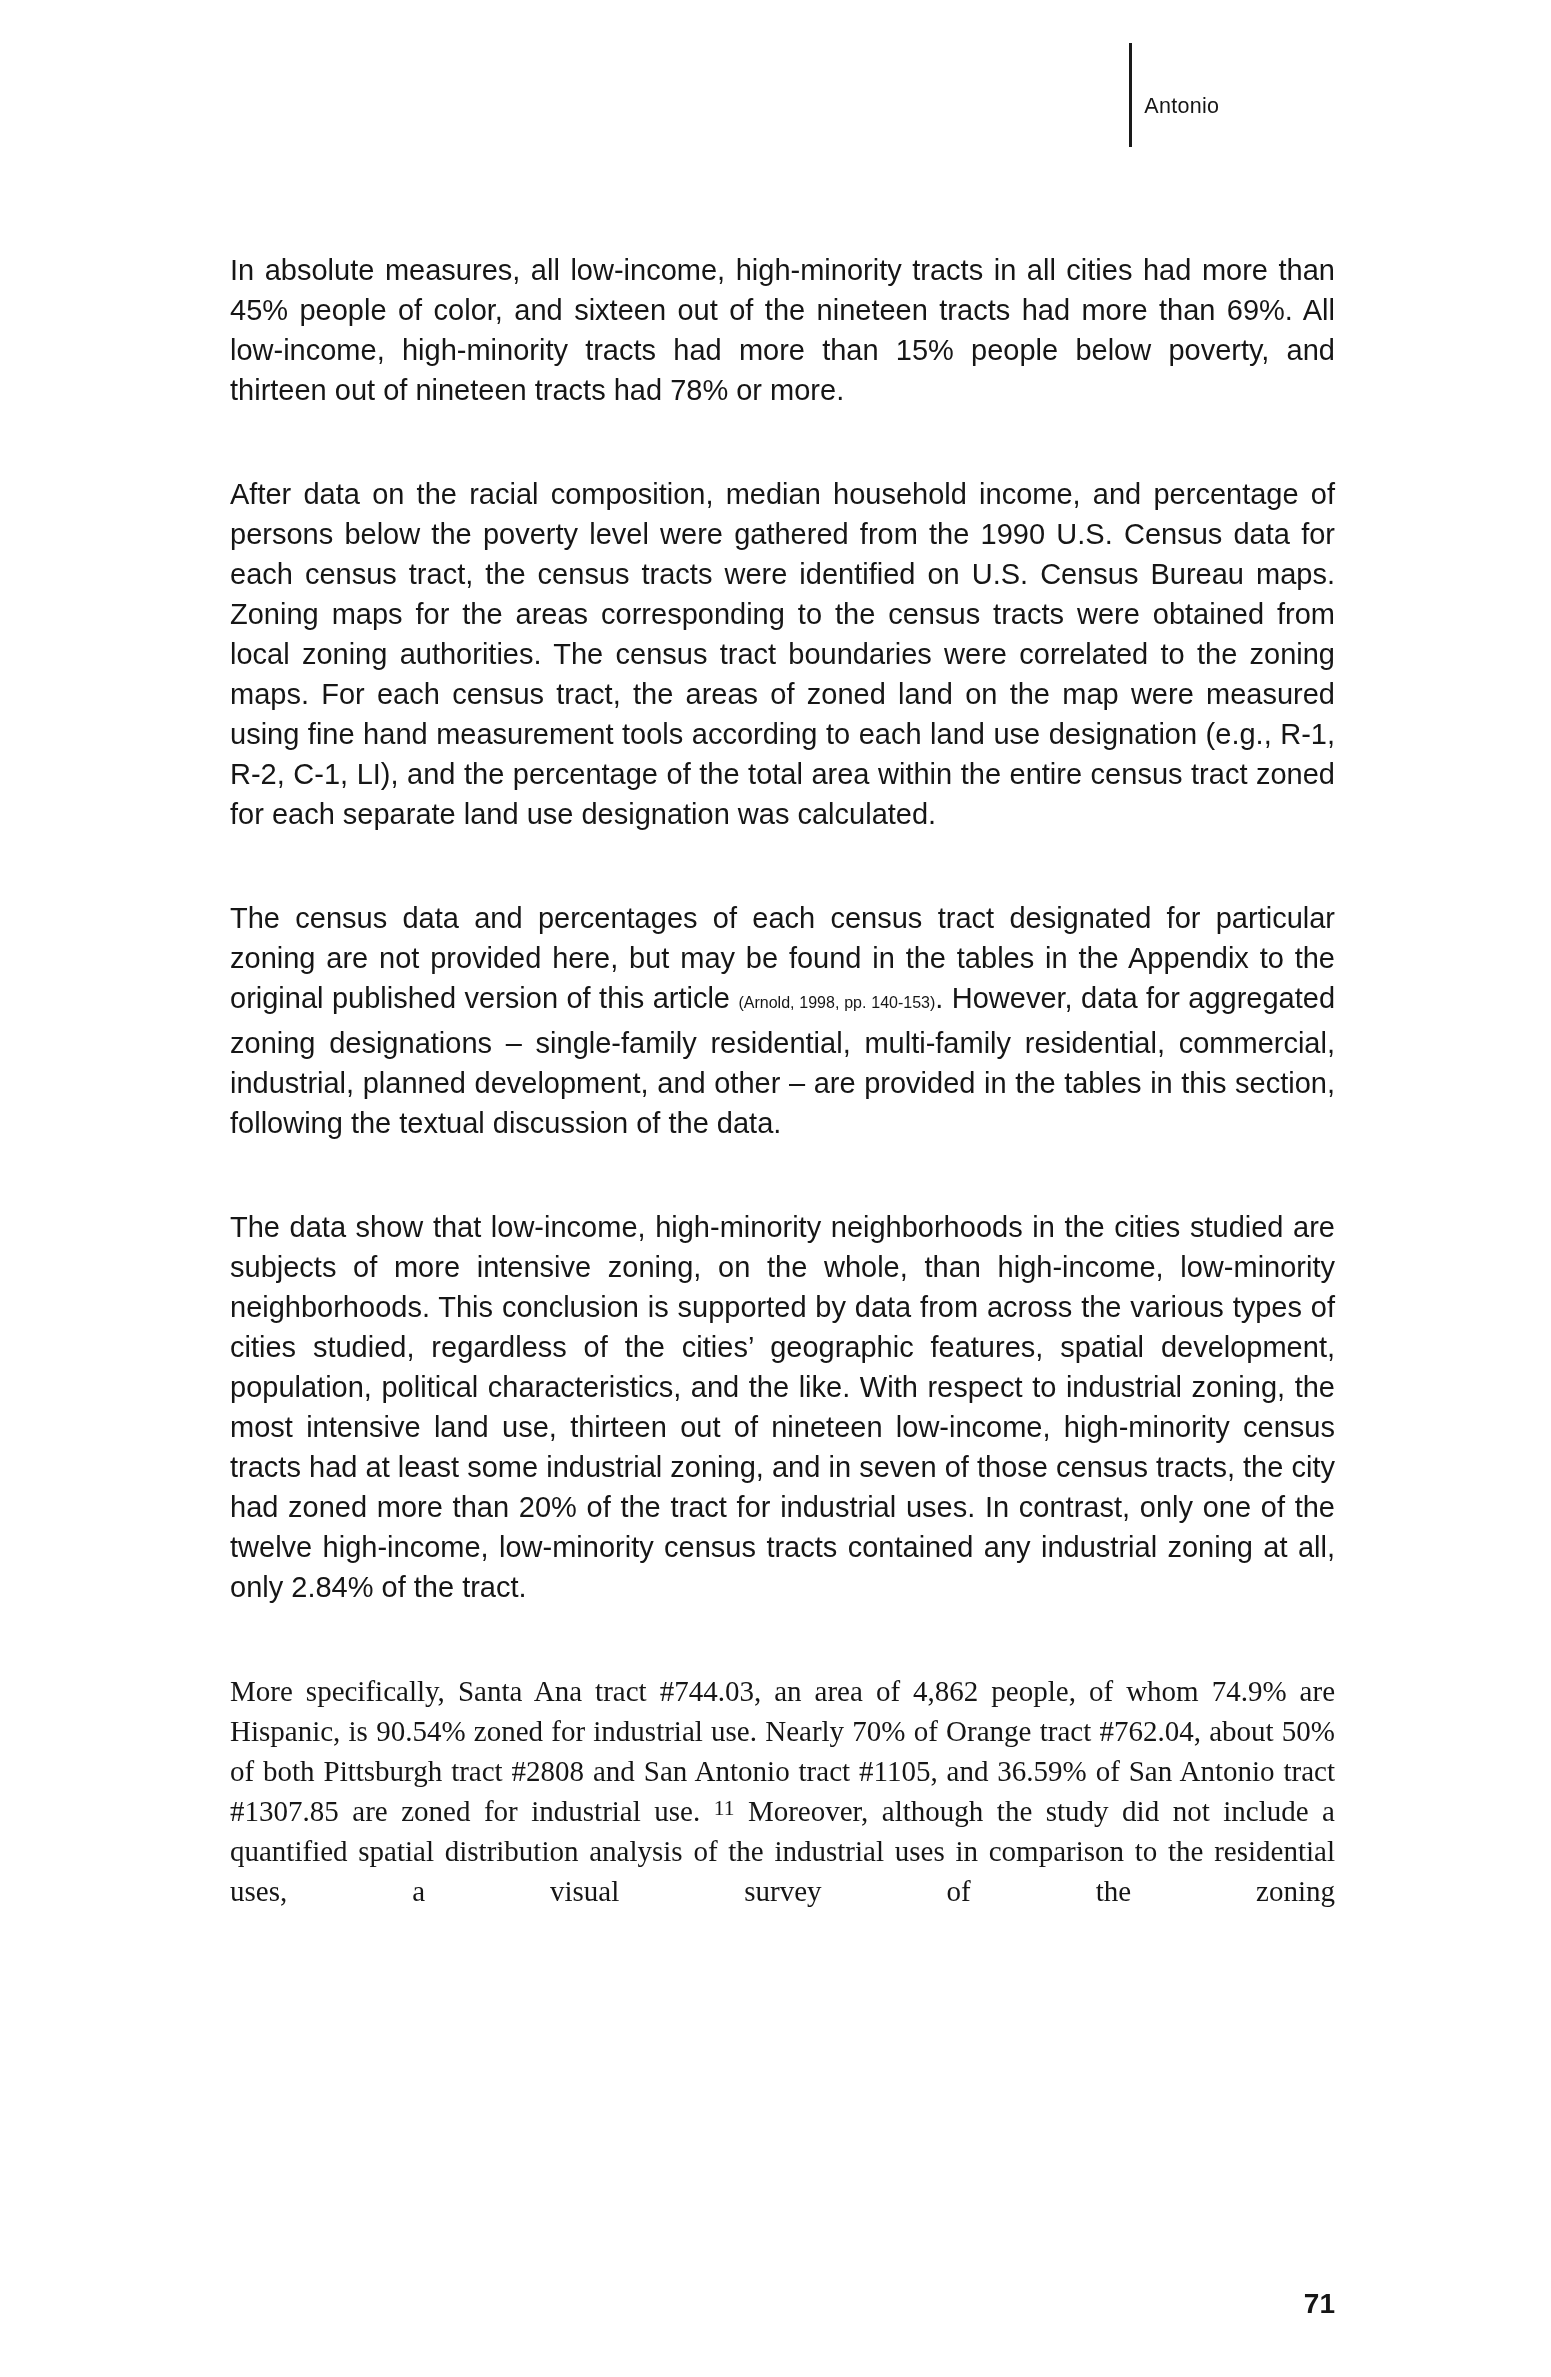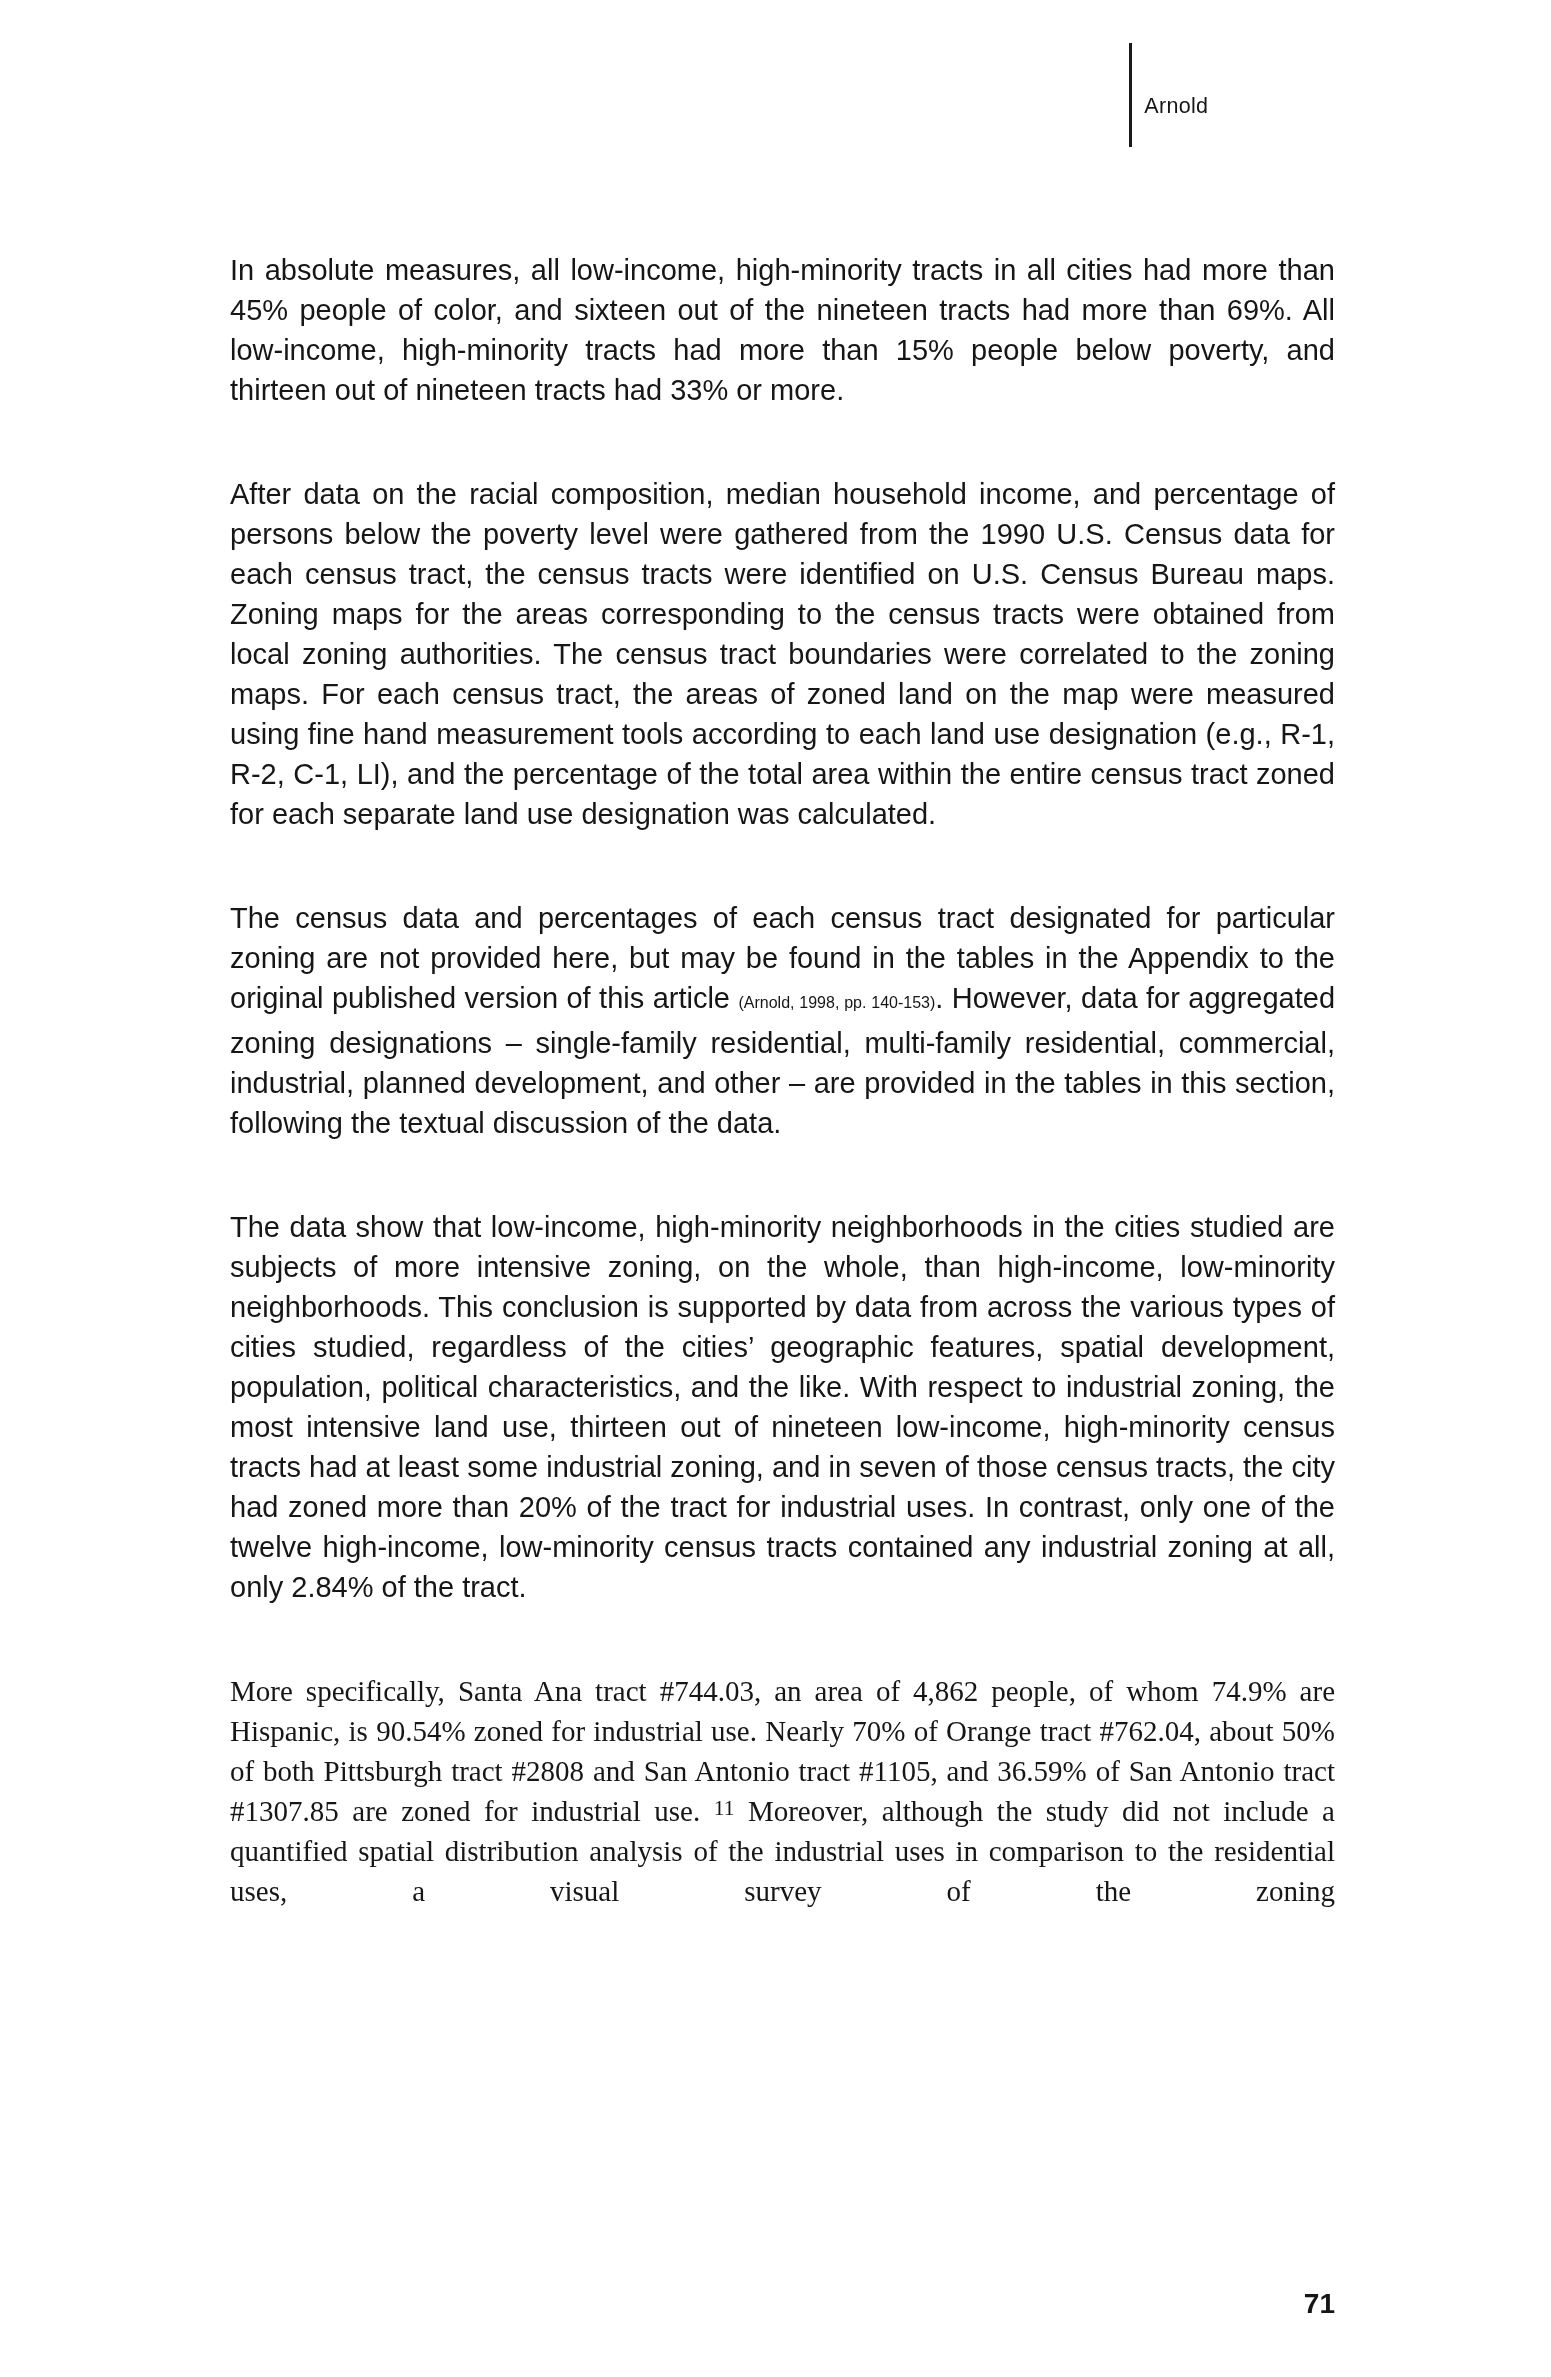--- a/index.html
+++ b/index.html
@@ -84,26 +84,26 @@
     text-align: right;
   }
 </style>
 </head>
 <body>
 
 <div class="page">
 
   <div class="running-header">
     <span class="header-rule"></span>
-    <span class="header-author">Arnold</span>
+    <span class="header-author">Antonio</span>
   </div>
 
   <div class="content">
 
-    <p>In absolute measures, all low-income, high-minority tracts in all cities had more than 45% people of color, and sixteen out of the nineteen tracts had more than 69%. All low-income, high-minority tracts had more than 15% people below poverty, and thirteen out of nineteen tracts had 33% or more.</p>
+    <p>In absolute measures, all low-income, high-minority tracts in all cities had more than 45% people of color, and sixteen out of the nineteen tracts had more than 69%. All low-income, high-minority tracts had more than 15% people below poverty, and thirteen out of nineteen tracts had 78% or more.</p>
 
     <p>After data on the racial composition, median household income, and percentage of persons below the poverty level were gathered from the 1990 U.S. Census data for each census tract, the census tracts were identified on U.S. Census Bureau maps. Zoning maps for the areas corresponding to the census tracts were obtained from local zoning authorities. The census tract boundaries were correlated to the zoning maps. For each census tract, the areas of zoned land on the map were measured using fine hand measurement tools according to each land use designation (e.g., R-1, R-2, C-1, LI), and the percentage of the total area within the entire census tract zoned for each separate land use designation was calculated.</p>
 
 
     <p><span>The census data and percentages of each census tract designated for particular zoning are not provided here, but may be found in the tables in the Appendix to the original published version of this article </span><span class="small-cite">(Arnold, 1998, pp. 140-153)</span><span>. However, data for aggregated zoning designations – single-family residential, multi-family residential, commercial, industrial, planned development, and other – are provided in the tables in this section, following the textual discussion of the data.</span></p>
 
     <p>The data show that low-income, high-minority neighborhoods in the cities studied are subjects of more intensive zoning, on the whole, than high-income, low-minority neighborhoods. This conclusion is supported by data from across the various types of cities studied, regardless of the cities’ geographic features, spatial development, population, political characteristics, and the like. With respect to industrial zoning, the most intensive land use, thirteen out of nineteen low-income, high-minority census tracts had at least some industrial zoning, and in seven of those census tracts, the city had zoned more than 20% of the tract for industrial uses. In contrast, only one of the twelve high-income, low-minority census tracts contained any industrial zoning at all, only 2.84% of the tract.</p>
 
     <p class="last-para"><span>More specifically, Santa Ana tract #744.03, an area of 4,862 people, of whom 74.9% are Hispanic, is 90.54% zoned for industrial use. Nearly 70% of Orange tract #762.04, about 50% of both Pittsburgh tract #2808 and San Antonio tract #1105, and 36.59% of San Antonio tract #1307.85 are zoned for industrial use. </span><sup class="footnote-ref">11</sup><span> Moreover, although the study did not include a quantified spatial distribution analysis of the industrial uses in comparison to the residential uses, a visual survey of the zoning</span></p>
 

